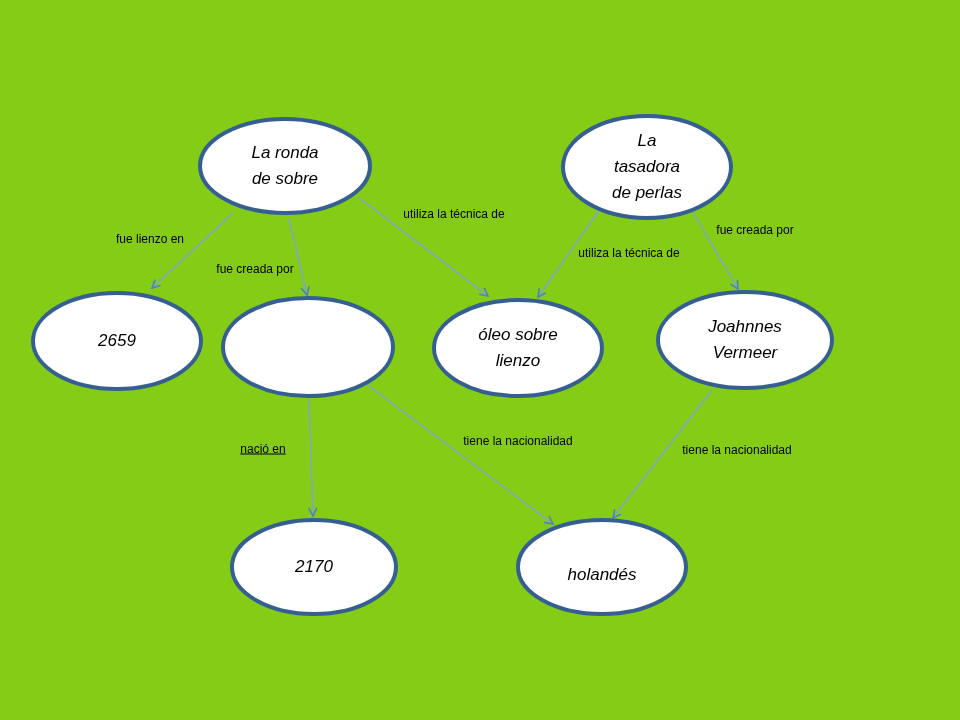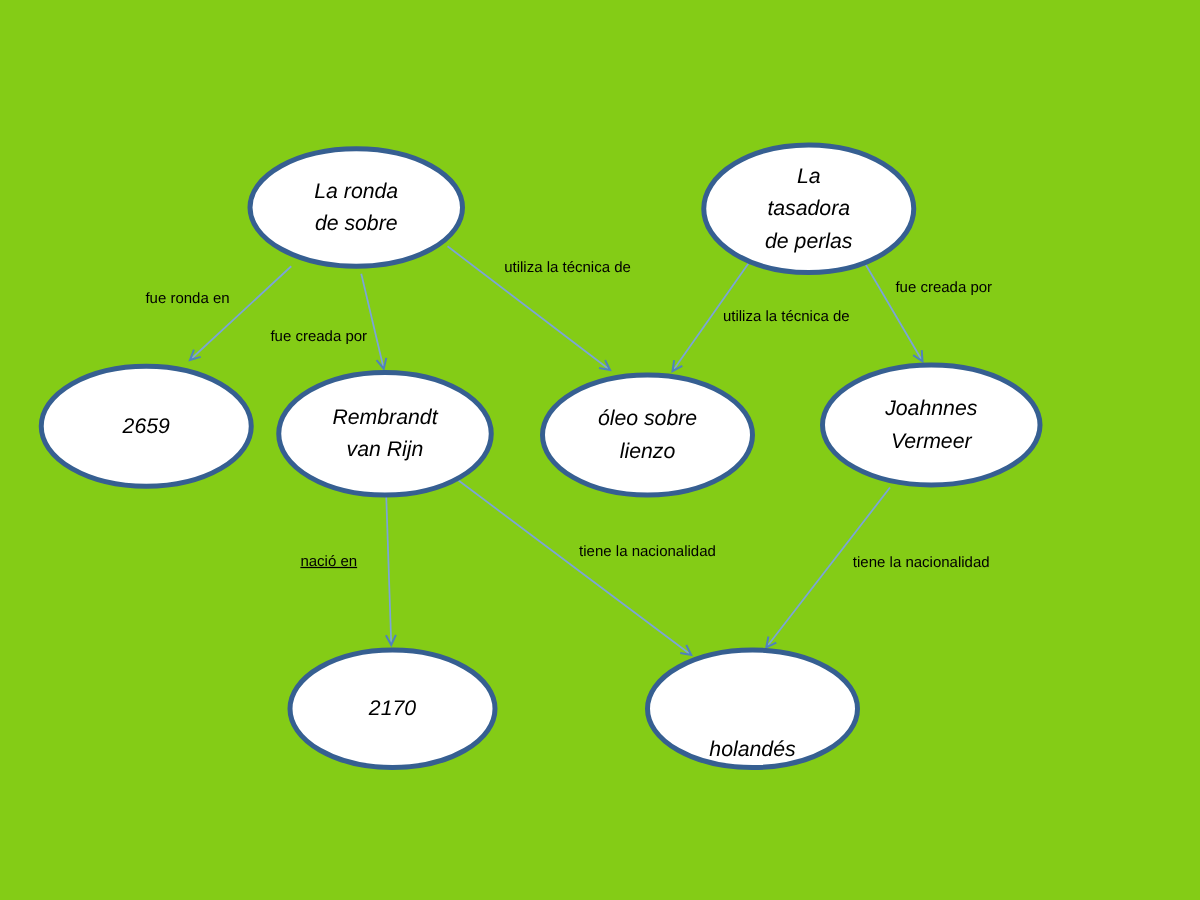--- a/index.html
+++ b/index.html
@@ -70,40 +70,36 @@
     <span>de sobre</span>
   </div>
   <div class="node-label" style="left:647px; top:167px;">
     <span>La</span>
     <span>tasadora</span>
     <span>de perlas</span>
   </div>
   <div class="node-label" style="left:117px; top:341px;">
     <span>2659</span>
   </div>
-  <div class="node-label" style="left:308px; top:347px;">
-    <span>Rembrandt</span>
-    <span>van Rijn</span>
-  </div>
   <div class="node-label" style="left:745px; top:340px;">
     <span>Joahnnes</span>
     <span>Vermeer</span>
   </div>
   <div class="node-label" style="left:518px; top:348px;">
     <span>óleo sobre</span>
     <span>lienzo</span>
   </div>
   <div class="node-label" style="left:314px; top:567px;">
     <span>2170</span>
   </div>
-  <div class="node-label" style="left:602px; top:600px;">
+  <div class="node-label" style="left:602px; top:575px;">
     <span>holandés</span>
   </div>
 
-  <div class="edge-label" style="left:150px; top:239px;">fue ronda en</div>
+  <div class="edge-label" style="left:150px; top:239px;">fue lienzo en</div>
   <div class="edge-label" style="left:255px; top:269px;">fue creada por</div>
   <div class="edge-label" style="left:454px; top:214px;">utiliza la técnica de</div>
   <div class="edge-label" style="left:629px; top:253px;">utiliza la técnica de</div>
   <div class="edge-label" style="left:755px; top:230px;">fue creada por</div>
   <div class="edge-label" style="left:263px; top:449px;text-decoration:underline;">nació en</div>
   <div class="edge-label" style="left:518px; top:441px;">tiene la nacionalidad</div>
   <div class="edge-label" style="left:737px; top:450px;">tiene la nacionalidad</div>
 
 </div>
 

